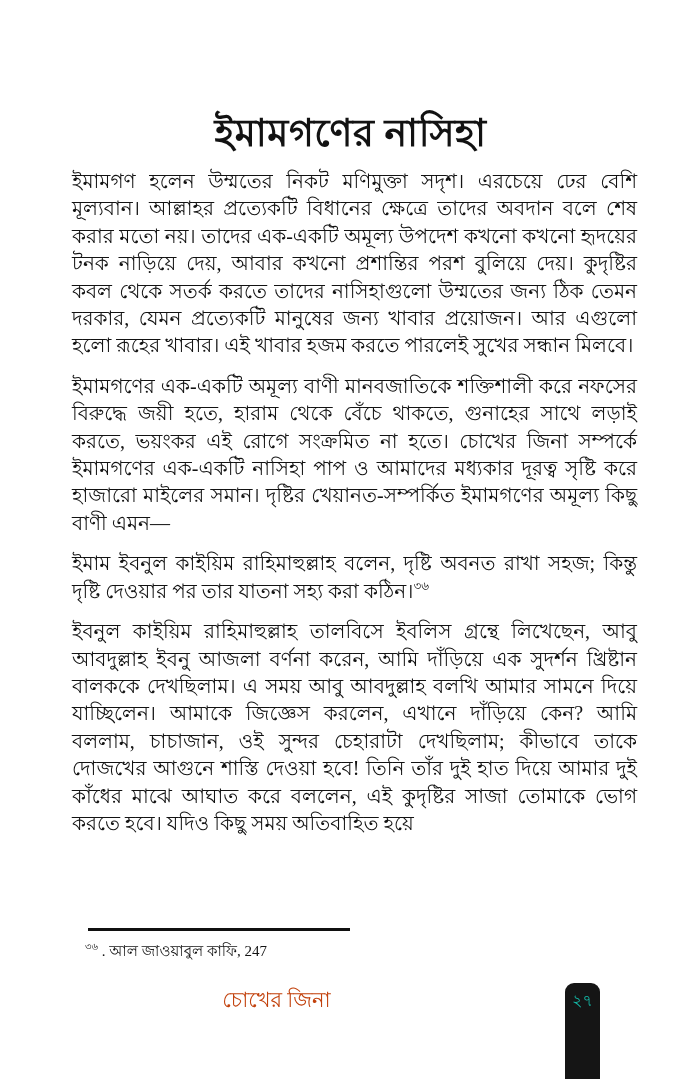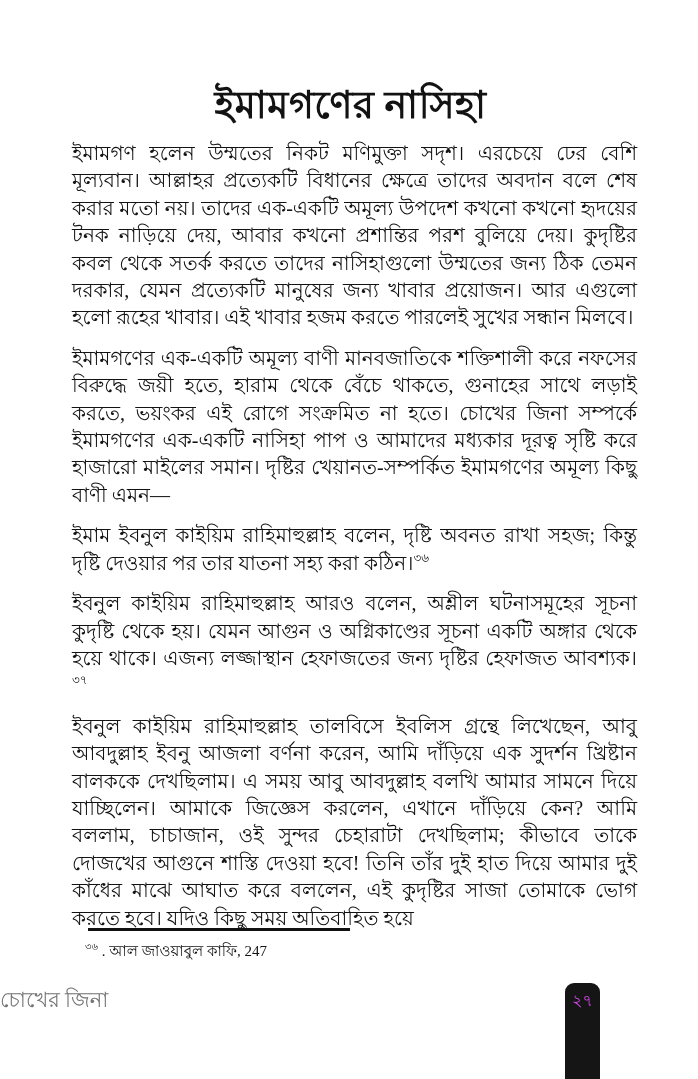--- a/index.html
+++ b/index.html
@@ -18,21 +18,21 @@
     color: #121212;
   }
   .content {
     position: absolute;
     top: 0;
     left: 64px;
     width: 573px;
   }
   .chapter-title {
     margin: 0;
-    padding-top: 80px;
+    padding-top: 108px;
     padding-bottom: 10px;
     text-align: center;
     font-size: 38px;
     line-height: 50px;
     font-weight: 700;
     letter-spacing: 0.5px;
   }
   .body-text p {
     margin: 0 0 13px 8px;
     font-size: 20px;
@@ -66,59 +66,58 @@
   .footnote-line .fn-marker {
     font-size: 10px;
     vertical-align: super;
     line-height: 0;
   }
   .footer-title {
     position: absolute;
     top: 986px;
     left: 0;
     width: 553px;
-    text-align: left;
+    text-align: center;
     font-size: 21px;
     line-height: 28px;
-    color: #737373;
+    color: #c2410c;
   }
   .page-tab {
     position: absolute;
     left: 565px;
     top: 983px;
     width: 35px;
     height: 96px;
     background: #151515;
     border-radius: 9px 9px 0 0;
     text-align: center;
   }
   .page-tab .page-number {
     display: inline-block;
     margin-top: 7px;
-    color: #d946ef;
+    color: #14b8a6;
     font-size: 16px;
     line-height: 22px;
   }
 </style>
 </head>
 <body>
 
 <div class="page">
 
   <div class="content">
     <h1 class="chapter-title">ইমামগণের নাসিহা</h1>
 
     <div class="body-text">
       <p><span>ইমামগণ হলেন উম্মতের নিকট মণিমুক্তা সদৃশ। এরচেয়ে ঢের বেশি মূল্যবান। আল্লাহর প্রত্যেকটি বিধানের ক্ষেত্রে তাদের অবদান বলে শেষ করার মতো নয়। তাদের এক-একটি অমূল্য উপদেশ কখনো কখনো হৃদয়ের টনক নাড়িয়ে দেয়, আবার কখনো প্রশান্তির পরশ বুলিয়ে দেয়। কুদৃষ্টির কবল থেকে সতর্ক করতে তাদের নাসিহাগুলো উম্মতের জন্য ঠিক তেমন দরকার, যেমন প্রত্যেকটি মানুষের জন্য খাবার প্রয়োজন। আর এগুলো হলো রূহের খাবার। এই খাবার হজম করতে পারলেই সুখের সন্ধান মিলবে।</span></p>
 
       <p><span>ইমামগণের এক-একটি অমূল্য বাণী মানবজাতিকে শক্তিশালী করে নফসের বিরুদ্ধে জয়ী হতে, হারাম থেকে বেঁচে থাকতে, গুনাহের সাথে লড়াই করতে, ভয়ংকর এই রোগে সংক্রমিত না হতে। চোখের জিনা সম্পর্কে ইমামগণের এক-একটি নাসিহা পাপ ও আমাদের মধ্যকার দূরত্ব সৃষ্টি করে হাজারো মাইলের সমান। দৃষ্টির খেয়ানত-সম্পর্কিত ইমামগণের অমূল্য কিছু বাণী এমন—</span></p>
 
       <p><span>ইমাম ইবনুল কাইয়িম রাহিমাহুল্লাহ বলেন, দৃষ্টি অবনত রাখা সহজ; কিন্তু দৃষ্টি দেওয়ার পর তার যাতনা সহ্য করা কঠিন।</span><sup class="fn-ref">৩৬</sup></p>
 
-      <p><span>ইবনুল কাইয়িম রাহিমাহুল্লাহ আরও বলেন, অশ্লীল ঘটনাসমূহের সূচনা কুদৃষ্টি থেকে হয়। যেমন আগুন ও অগ্নিকাণ্ডের সূচনা একটি অঙ্গার থেকে হয়ে থাকে। এজন্য লজ্জাস্থান হেফাজতের জন্য দৃষ্টির হেফাজত আবশ্যক।</span><sup class="fn-ref">৩৭</sup></p>
 
       <p><span>ইবনুল কাইয়িম রাহিমাহুল্লাহ তালবিসে ইবলিস গ্রন্থে লিখেছেন, আবু আবদুল্লাহ ইবনু আজলা বর্ণনা করেন, আমি দাঁড়িয়ে এক সুদর্শন খ্রিষ্টান বালককে দেখছিলাম। এ সময় আবু আবদুল্লাহ বলখি আমার সামনে দিয়ে যাচ্ছিলেন। আমাকে জিজ্ঞেস করলেন, এখানে দাঁড়িয়ে কেন? আমি বললাম, চাচাজান, ওই সুন্দর চেহারাটা দেখছিলাম; কীভাবে তাকে দোজখের আগুনে শাস্তি দেওয়া হবে! তিনি তাঁর দুই হাত দিয়ে আমার দুই কাঁধের মাঝে আঘাত করে বললেন, এই কুদৃষ্টির সাজা তোমাকে ভোগ করতে হবে। যদিও কিছু সময় অতিবাহিত হয়ে</span></p>
     </div>
   </div>
 
   <div class="footnotes">
     <div class="footnote-rule"></div>
     <div class="footnote-line"><span class="fn-marker">৩৬</span><span> . আল জাওয়াবুল কাফি, 247</span></div>
   </div>
 

